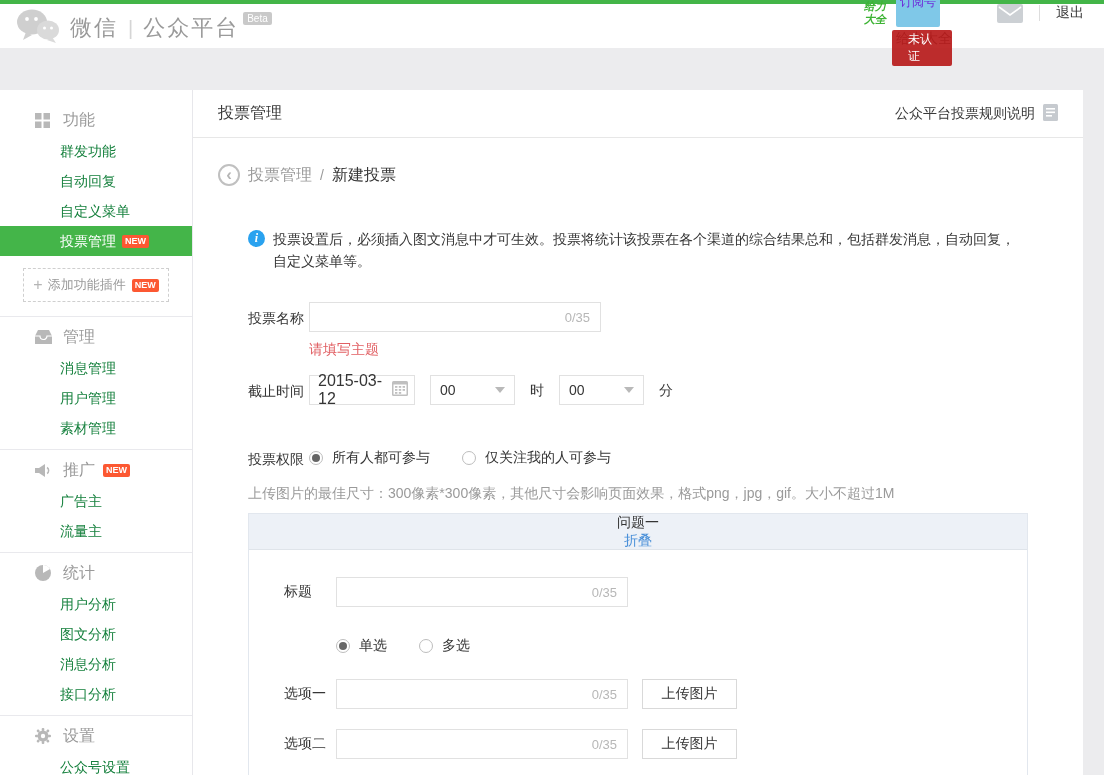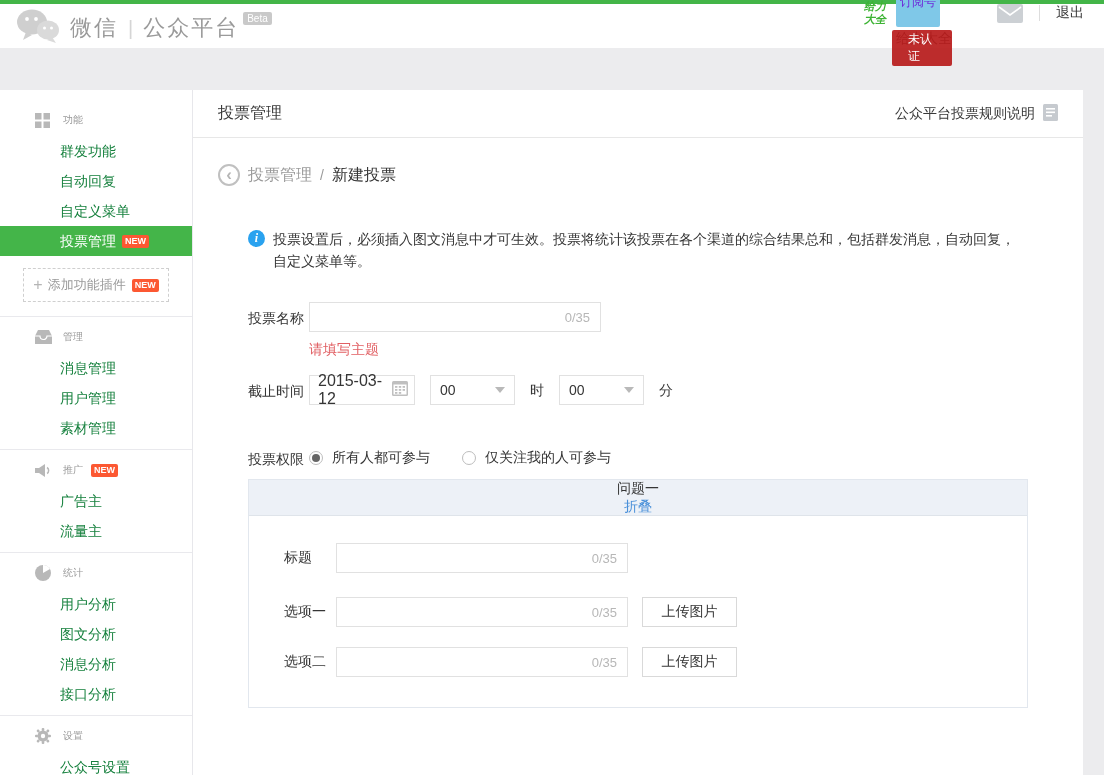--- a/index.html
+++ b/index.html
@@ -42,21 +42,21 @@
   .logout { font-size:14px; color:#353535; cursor:pointer; }
   
   .layout { position:absolute; top:90px; left:0; right:0; bottom:0; display:flex; }
   .sidebar { width:193px; background:#fff; border-right:1px solid #e7e7eb; }
   .main { width:890px; background:#fff; }
   
   .side-sec { padding:4px 0 6px; border-bottom:1px solid #e9e9ed; }
   .side-sec.first { padding-top:14px; padding-bottom:8px; }
   .sec-head { height:32px; display:flex; align-items:center; padding-left:35px; }
   .sec-head .s-icon { width:18px; display:flex; justify-content:flex-start; }
-  .sec-head .s-label { color:#9a9a9a; font-size:10px; margin-left:10px; }
+  .sec-head .s-label { color:#9a9a9a; font-size:16px; margin-left:10px; }
   .sec-head .new-badge { margin-left:8px; }
   .side-item {
     height:30px; line-height:30px; padding-left:60px; font-size:14px;
     color:#15803d; cursor:pointer; display:flex; align-items:center;
   }
   .side-item.active { background:#44b549; color:#fff; }
   .new-badge {
     background:#fc5832; color:#fff; font-size:9px; font-weight:bold;
     padding:1px 3px; border-radius:2px; margin-left:6px; line-height:11px;
   }
@@ -384,35 +384,43 @@
         <div class="form-label">投票权限</div>
         <div class="radio-group">
           <span class="radio checked"></span>
           <span class="radio-label">所有人都可参与</span>
           <span class="radio-gap"></span>
           <span class="radio"></span>
           <span class="radio-label">仅关注我的人可参与</span>
         </div>
       </div>
 
+      <div class="upload-hint">上传图片的最佳尺寸：300像素*300像素，其他尺寸会影响页面效果，格式png，jpg，gif。大小不超过1M</div>
 
       <div class="panel">
         <div class="panel-header">
           <span class="panel-title">问题一</span>
           <span class="collapse-link">折叠</span>
         </div>
         <div class="panel-body">
           <div class="q-row row-qtitle">
             <div class="q-label">标题</div>
             <div class="input-box">
               <input type="text" style="">
               <span class="counter">0/35</span>
             </div>
           </div>
 
+          <div class="q-row row-qtype radio-group">
+            <span class="radio checked"></span>
+            <span class="radio-label">单选</span>
+            <span class="radio-gap"></span>
+            <span class="radio"></span>
+            <span class="radio-label">多选</span>
+          </div>
 
           <div class="q-row row-option first">
             <div class="q-label">选项一</div>
             <div class="input-box">
               <input type="text" style="">
               <span class="counter">0/35</span>
             </div>
             <button class="upload-btn">上传图片</button>
           </div>
 

